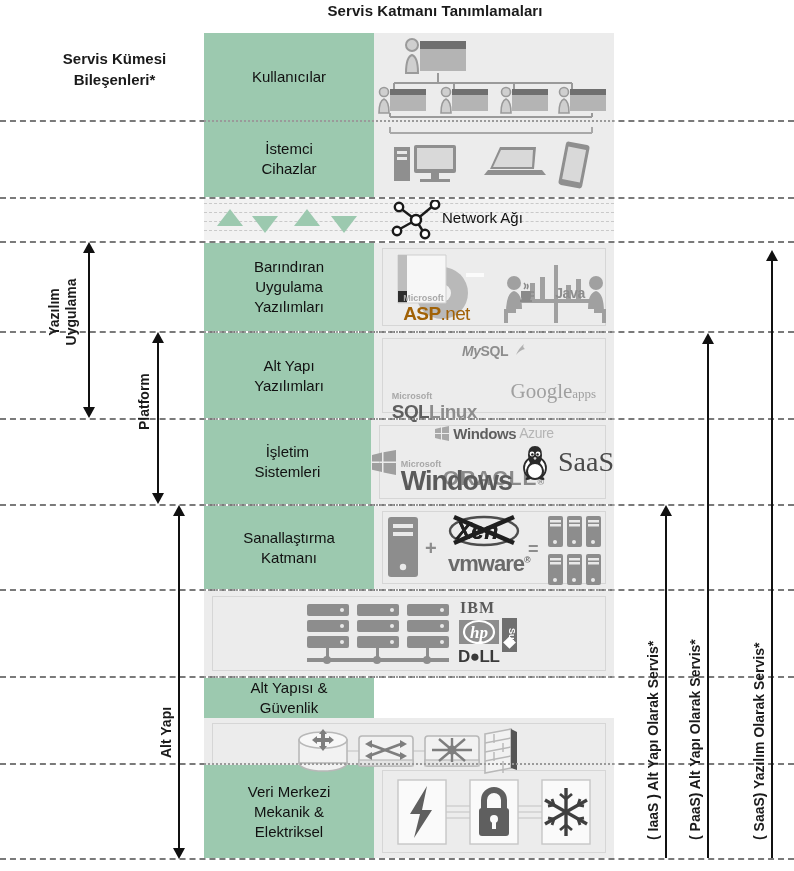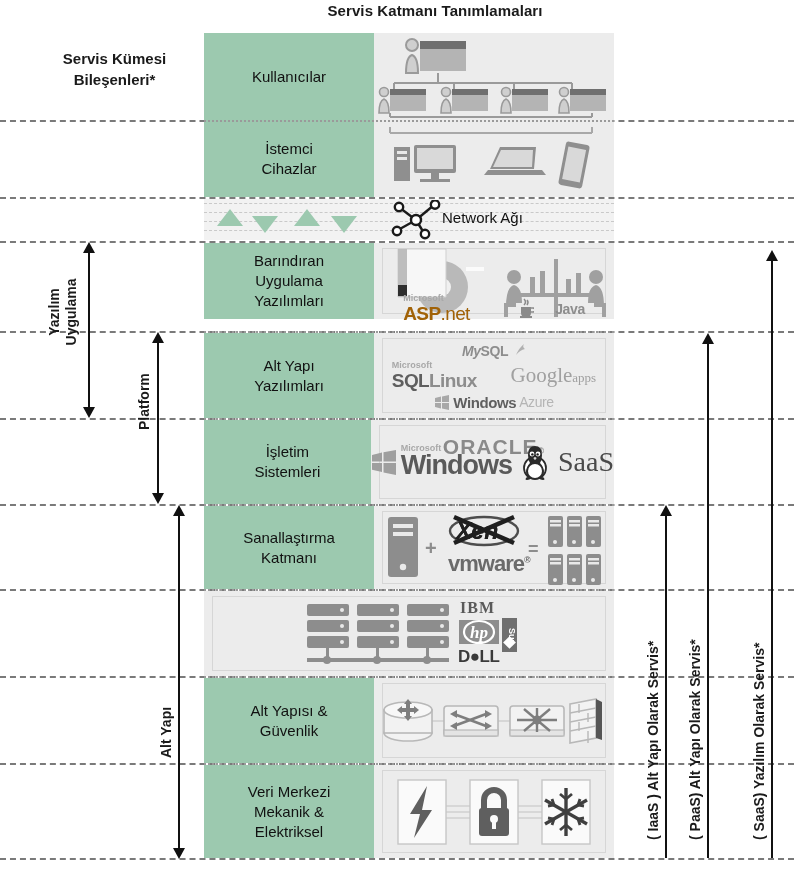--- a/index.html
+++ b/index.html
@@ -98,21 +98,21 @@
 
   
   .g{fill:#8f8f8f;}
   .g2{fill:#b4b4b4;}
   .g3{fill:#6f6f6f;}
   .logorow{
     display:flex;align-items:center;justify-content:center;
     gap:14px;flex-wrap:wrap;width:100%;padding:0 14px;
     box-sizing:border-box;
   }
-  .logo-sm{font-size:9px;color:#a8a8a8;font-weight:bold;}
+  .logo-sm{font-size:9px;color:#a8a8a8;font-weight:bold;margin-top:31px;}
   .logo-md{font-size:14px;color:#8d8d8d;font-weight:bold;letter-spacing:-.4px;}
   .logo-lg{font-size:19px;color:#6e6e6e;font-weight:bold;letter-spacing:-.6px;}
   .logo-serif{font-family:"Liberation Serif",serif;color:#a0a0a0;}
 </style>
 </head>
 <body>
 
 <div class="canvas">
 
   <div class="title">Servis Katmanı Tanımlamaları</div>
@@ -229,21 +229,21 @@
         <circle cx="26" cy="20" r="5"></circle>
         <circle cx="9" cy="7" r="4.2"></circle>
         <circle cx="45" cy="4.5" r="4.2"></circle>
         <circle cx="7" cy="31" r="4.2"></circle>
         <circle cx="35" cy="34" r="4.2"></circle>
       </g>
     </svg>
     <div class="netlabel" style="left:238px;top:10px;">Network Ağı</div>
   </div>
 
-  <div class="row" style="position:absolute;left:204px;top:243px;width:410px;height:76px;">
+  <div class="row" style="position:absolute;left:204px;top:243px;width:410px;height:88px;">
     <div class="label">
       <span>Barındıran<br>Uygulama<br>Yazılımları</span>
     </div>
     <div class="art">
       <div class="inner-frame"></div>
       <svg width="228" height="80" viewBox="0 0 228 80" style="position:relative;z-index:2;">
 
         <g>
           <circle cx="62" cy="46" r="26" fill="#b9b9b9"></circle>
           <circle cx="62" cy="46" r="9" fill="#f0f0f0"></circle>
@@ -455,21 +455,21 @@
         <g>
           <rect x="207" y="22" width="15" height="34" fill="#6f6f6f"></rect>
           <text x="214" y="32" font-size="9" font-weight="bold" fill="#ffffff" font-family="Liberation Sans, sans-serif" transform="rotate(90 214 32)">Sun</text>
           <rect x="210" y="42" width="9" height="9" fill="#ffffff" transform="rotate(45 214.5 46.5)"></rect>
         </g>
         <text x="163" y="66" font-size="17" font-weight="bold" fill="#3a3a3a" font-family="Liberation Sans, sans-serif" letter-spacing="-.5">D●LL</text>
       </svg>
     </div>
   </div>
 
-  <div class="row" style="position:absolute;left:204px;top:678px;width:410px;height:85px;">
+  <div class="row" style="position:absolute;left:204px;top:678px;width:410px;height:85px;flex-direction:column;">
     <div class="label">
       <span>Alt Yapısı &amp;<br>Güvenlik</span>
     </div>
     <div class="art">
       <div class="inner-frame"></div>
       <svg width="228" height="66" viewBox="0 0 228 66" style="position:relative;z-index:2;">
         <line x1="52" y1="33" x2="180" y2="33" stroke="#cfcfcf" stroke-width="1.6"></line>
 
         <g>
           <ellipse cx="28" cy="45" rx="24" ry="8" fill="#f2f2f2" stroke="#b8b8b8" stroke-width="1.6"></ellipse>

